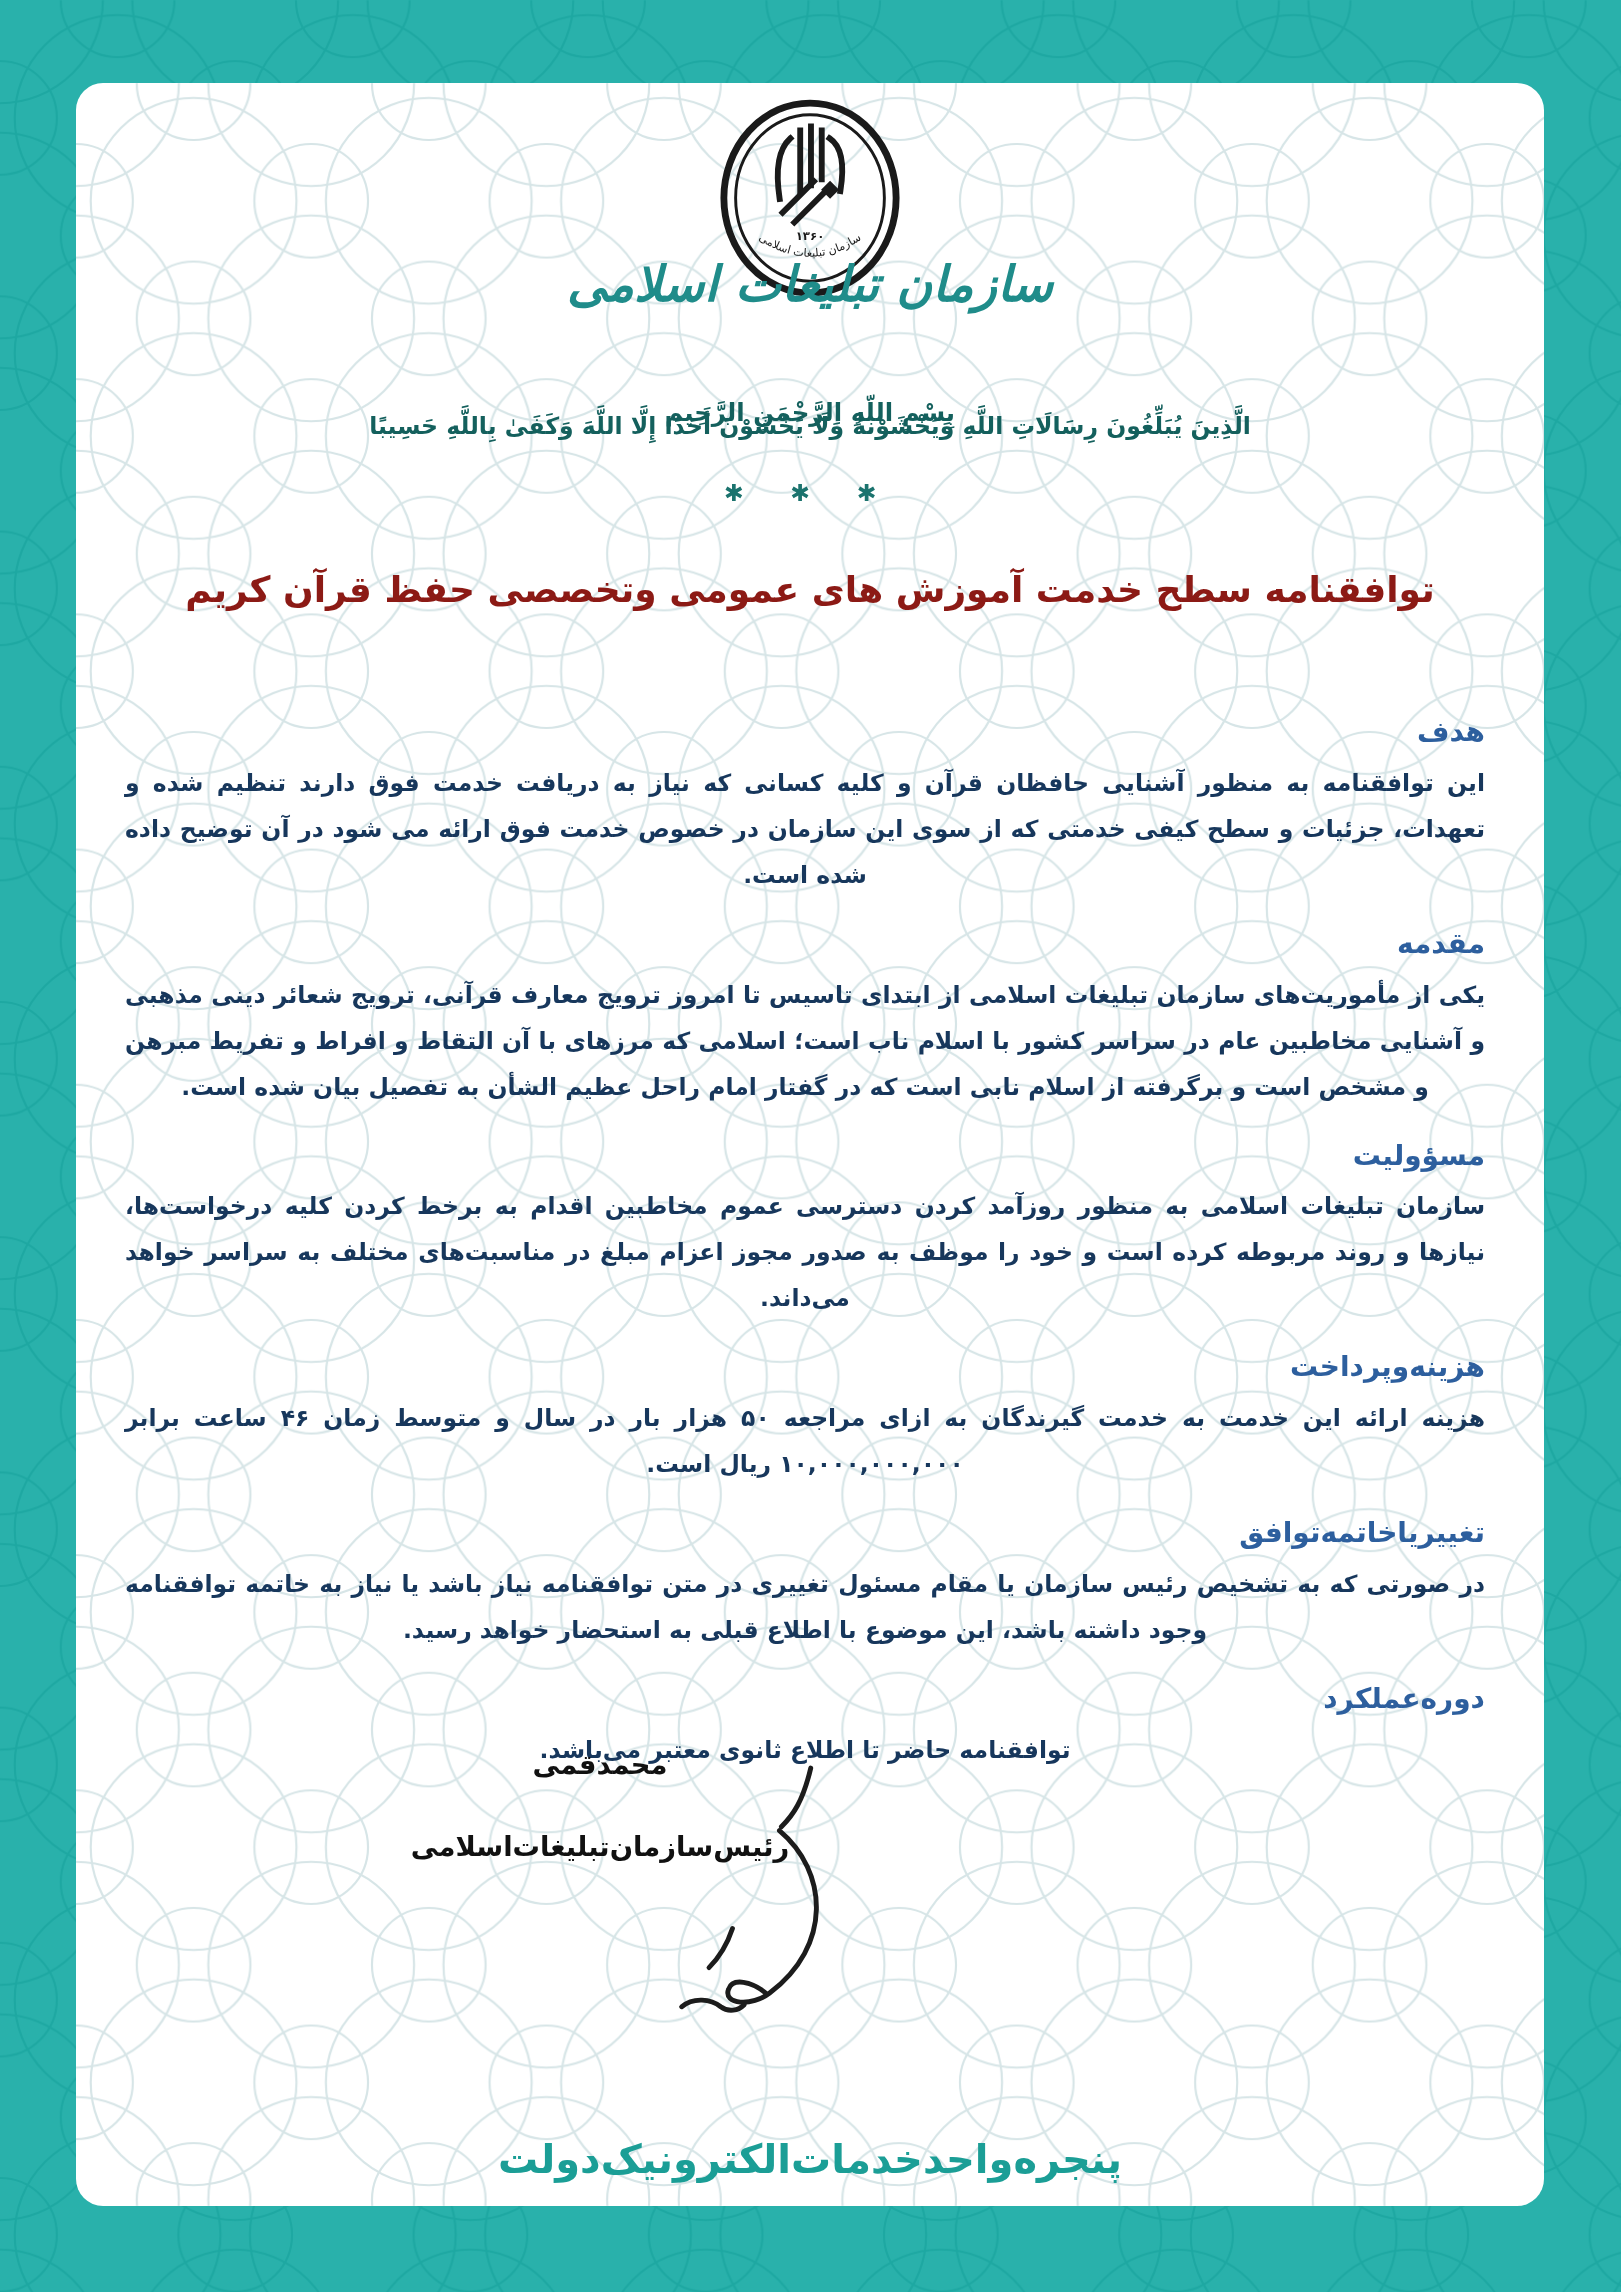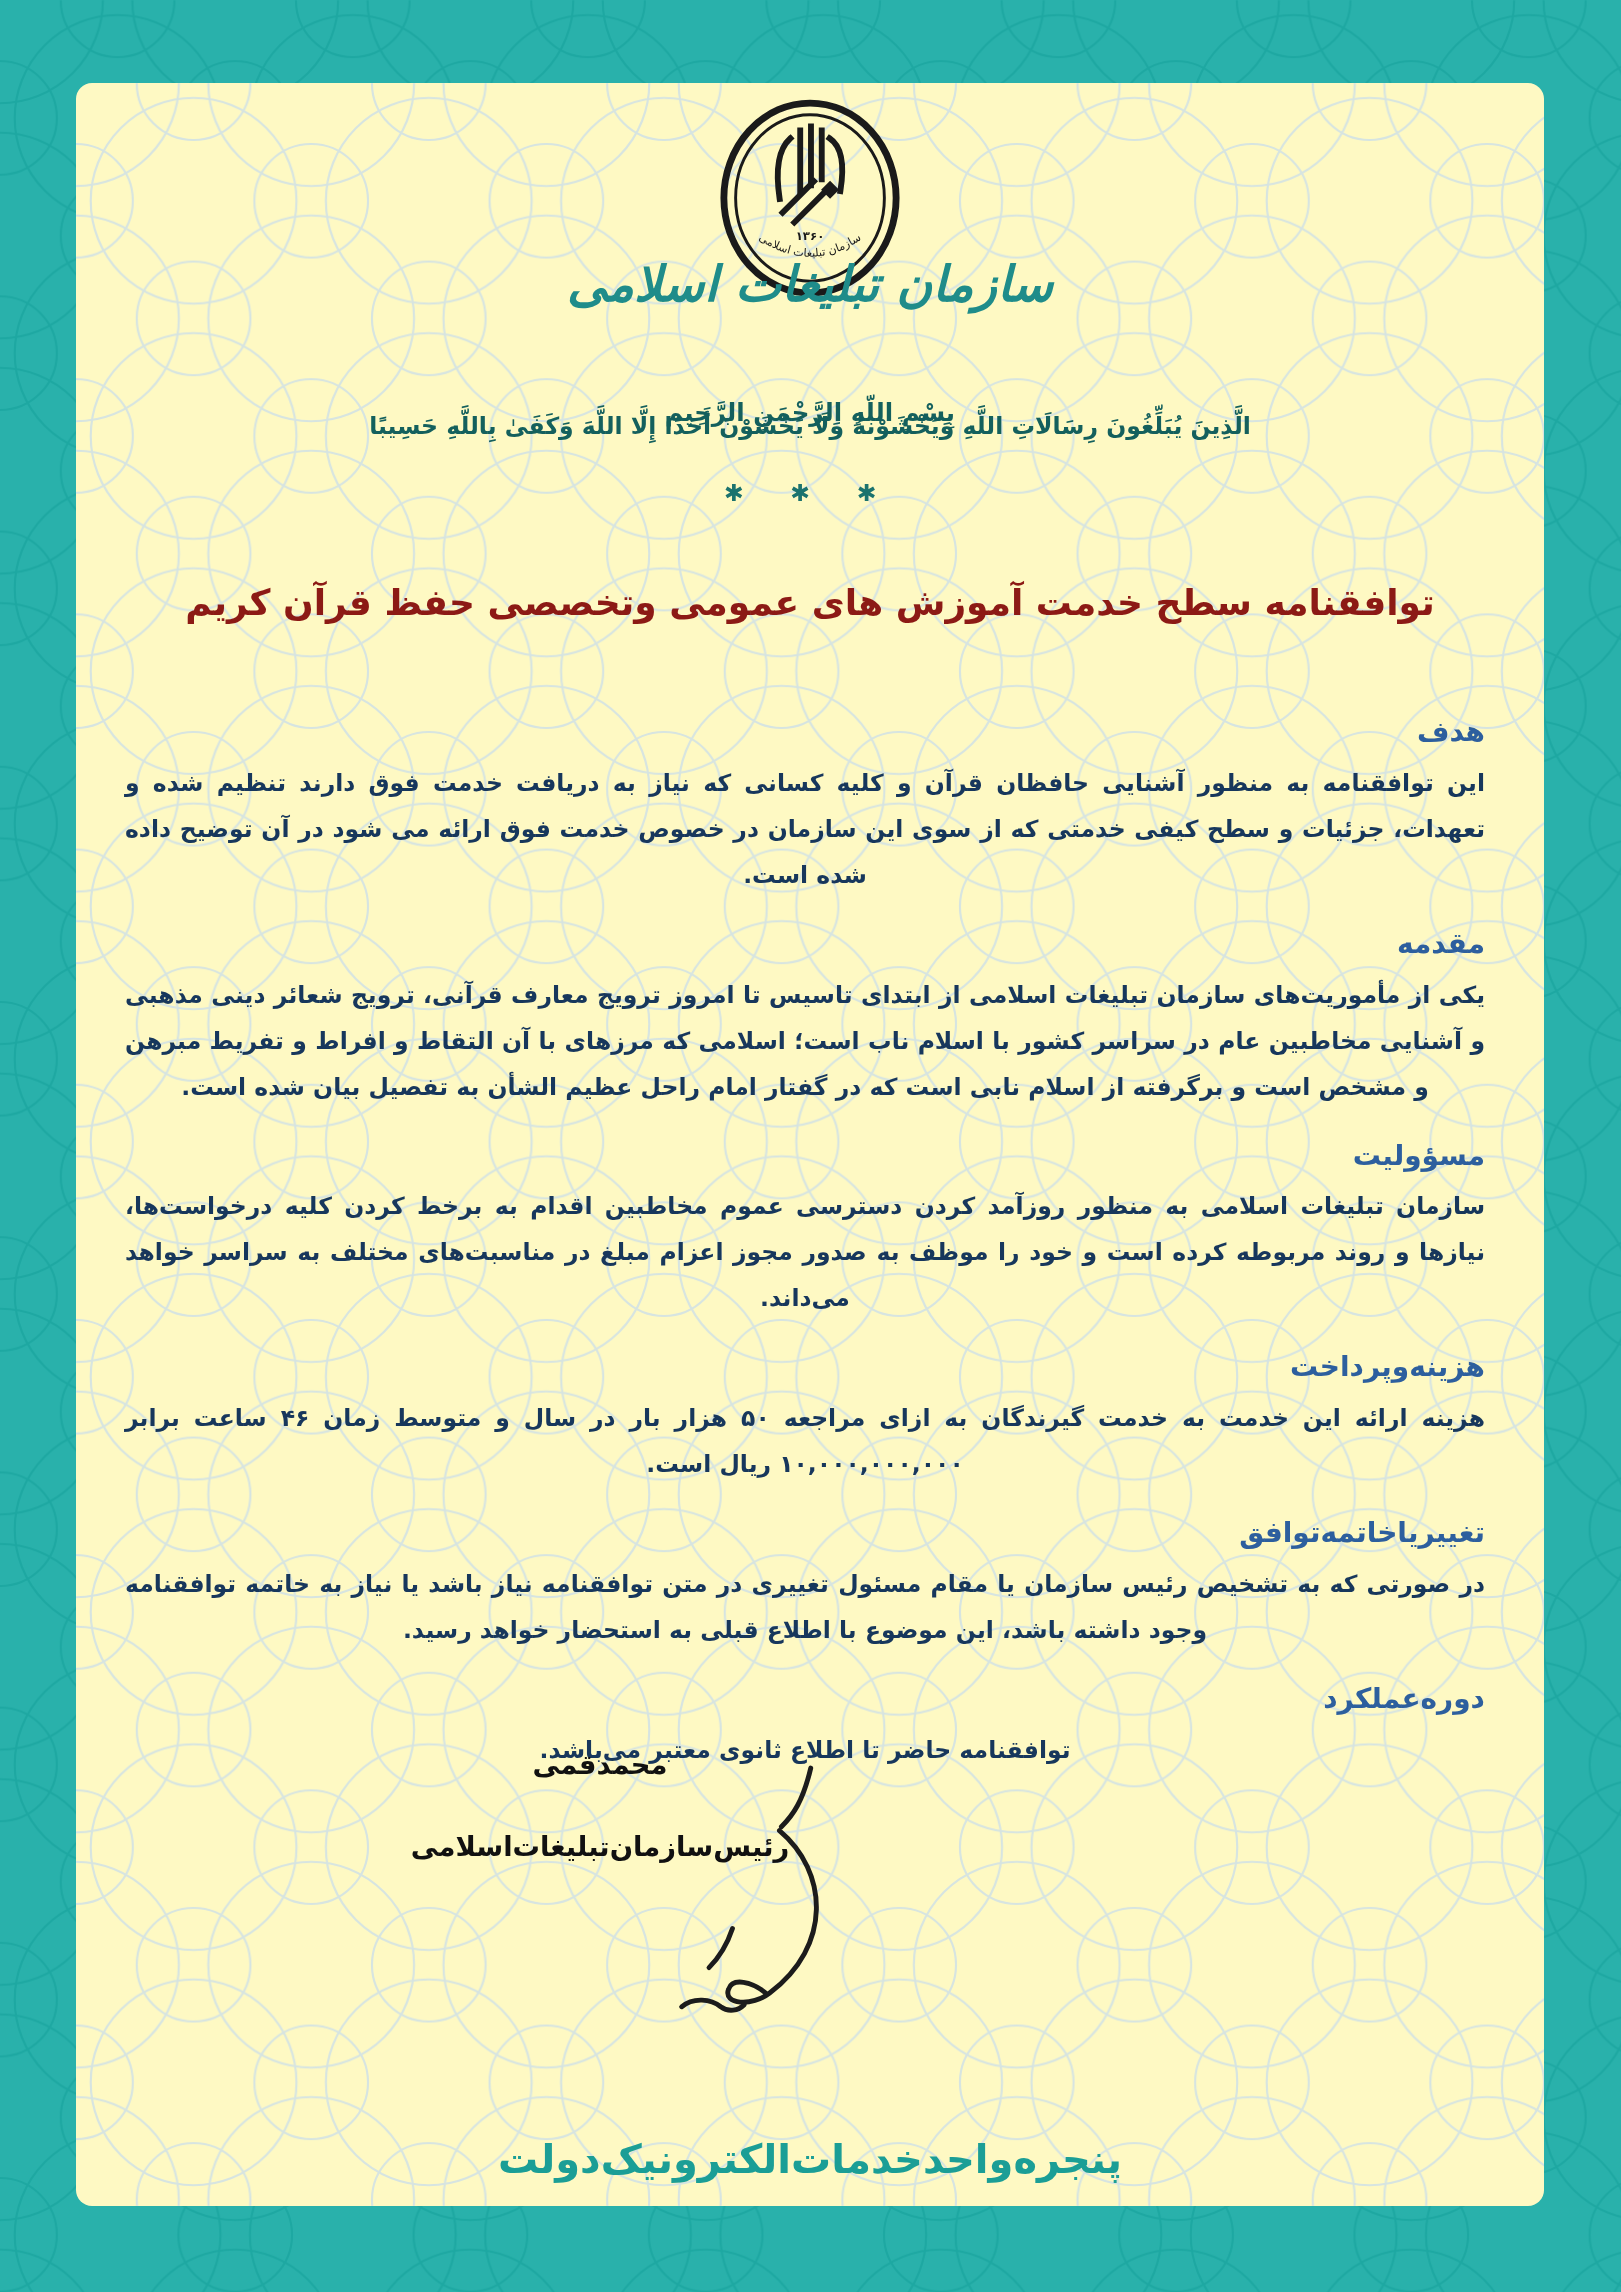--- a/index.html
+++ b/index.html
@@ -1,33 +1,33 @@
 <!DOCTYPE html>
 <html lang="fa" dir="rtl"><head>
 <meta charset="utf-8">
 <style>
   html,body{margin:0;padding:0;}
   body{width:1621px;height:2293px;background:#0e8f8a;font-family:"DejaVu Sans",sans-serif;}
   .page{position:relative;width:1621px;height:2293px;background:#29b1ab;overflow:hidden;direction:rtl;}
   .pattern-layer{position:absolute;left:0;top:0;pointer-events:none;}
-  .sheet{position:absolute;left:76px;top:83px;width:1468px;height:2123px;background:#fef9c3;border-radius:16px;overflow:hidden;}
+  .sheet{position:absolute;left:76px;top:83px;width:1468px;height:2123px;background:#ffffff;border-radius:27px;overflow:hidden;}
   .content{position:absolute;left:0;top:0;right:0;bottom:0;}
 
   .logo-wrap{position:absolute;top:13.7px;left:0;right:0;text-align:center;}
   .calligraphy{position:absolute;top:173px;left:0;right:0;text-align:center;
     font-size:49px;font-weight:bold;font-style:italic;color:#1f8c8a;letter-spacing:2px;}
 
   .bismillah{position:absolute;top:287px;left:0;right:0;text-align:center;
     font-size:24.5px;font-weight:bold;color:#14605d;margin-top:28px;}
   .verse{position:absolute;top:329px;left:0;right:0;text-align:center;
     font-size:23.5px;font-weight:bold;color:#14605d;}
   .stars{position:absolute;top:396px;left:0;right:0;text-align:center;
     font-size:23.5px;color:#1b736e;letter-spacing:19.6px;}
 
-  .doc-title{position:absolute;top:486px;left:0;right:0;margin:13px;text-align:center;
+  .doc-title{position:absolute;top:486px;left:0;right:0;margin:0;text-align:center;
     font-size:36px;font-weight:bold;color:#8c1a15;}
 
   .sections{position:absolute;top:632px;left:49px;right:59px;}
   .section{margin-bottom:29px;}
   .section h2{margin:0 0 11.8px 0;text-align:right;font-size:28px;font-weight:bold;color:#2d5f9e;}
   .section p{margin:0;font-size:23.5px;line-height:46px;font-weight:bold;color:#17375c;
     text-align:justify;text-align-last:center;}
 
   .signature{position:absolute;top:1666px;left:269px;width:510px;text-align:center;color:#111111;}
   .sig-name{font-size:27.4px;font-weight:bold;}

